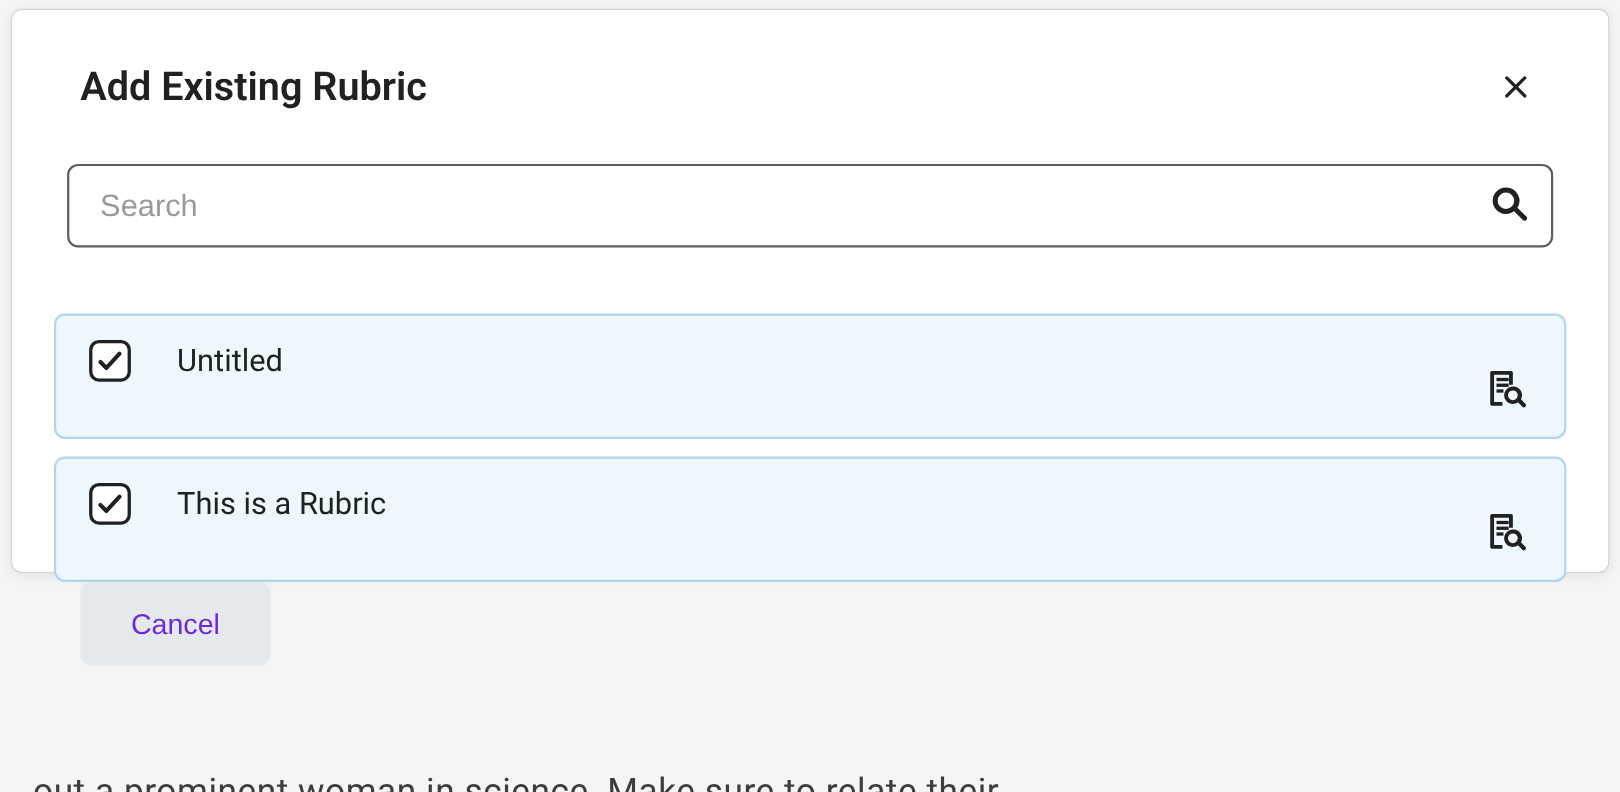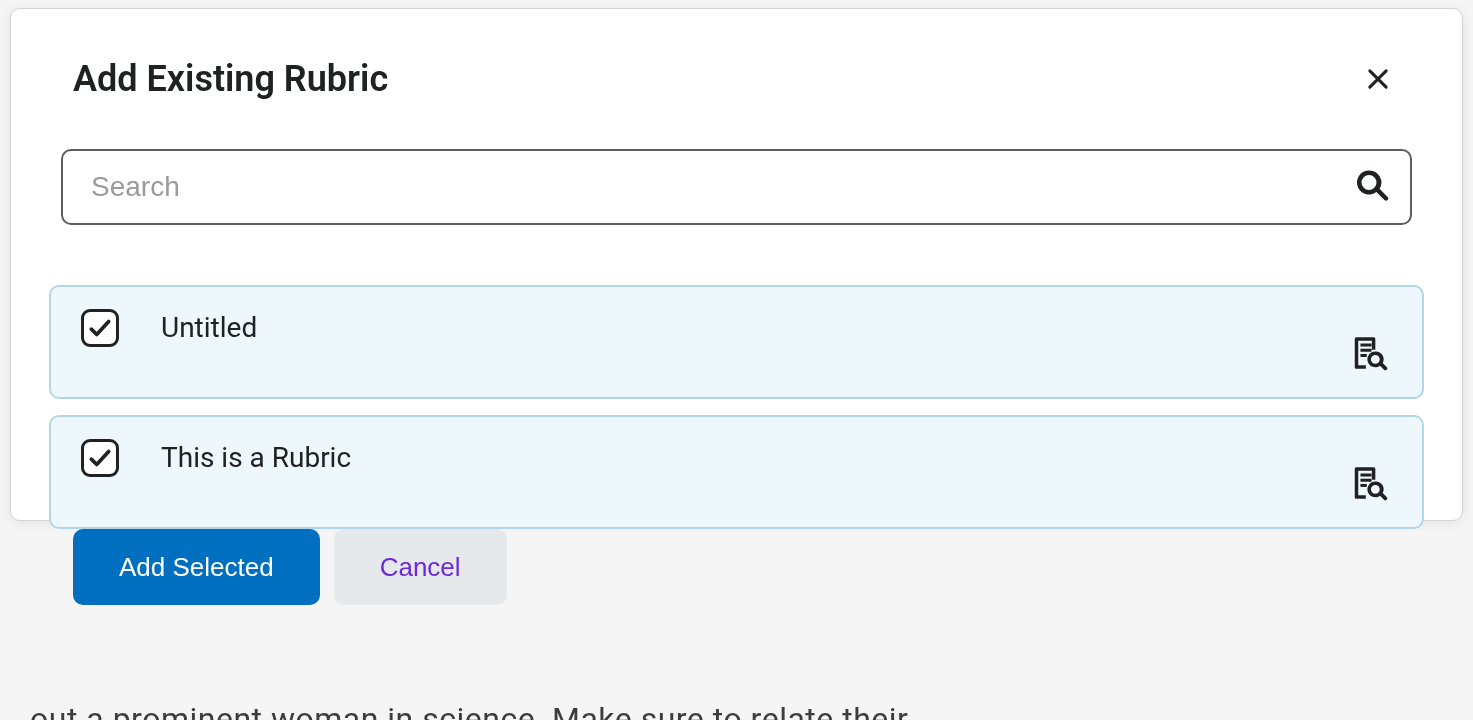--- a/index.html
+++ b/index.html
@@ -223,17 +223,16 @@
             <rect x="6.6" y="12.6" width="4" height="1.9"></rect>
             <path d="M16 11a5 5 0 1 0 2.95 9.03l2.51 2.51a1.2 1.2 0 0 0 1.7-1.7l-2.51-2.51A5 5 0 0 0 16 11zm0 2.2a2.8 2.8 0 1 1 0 5.6 2.8 2.8 0 0 1 0-5.6z"></path>
           </svg>
         </span>
       </button>
     </div>
 
   </div>
 
   <div class="footer">
-    <button class="btn btn-primary">Add Selected</button>
     <button class="btn btn-secondary">Cancel</button>
   </div>
 
 </div>
 
 </body></html>

